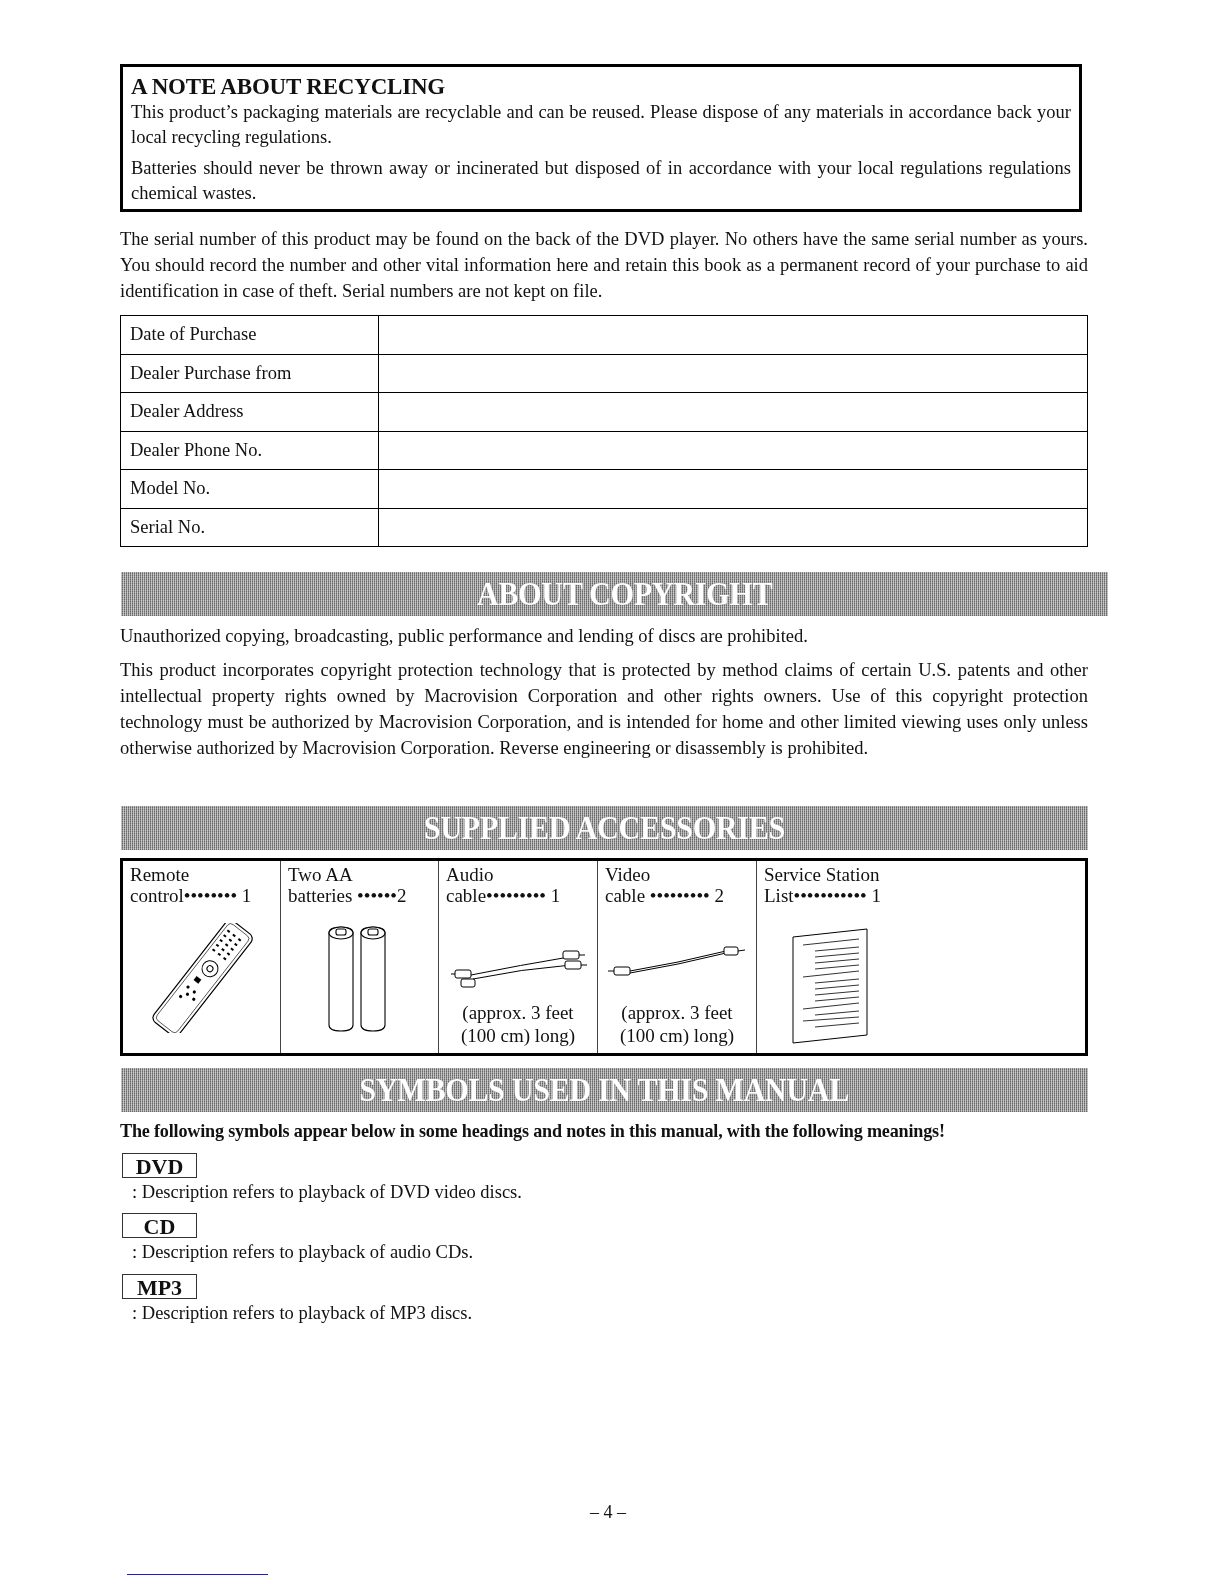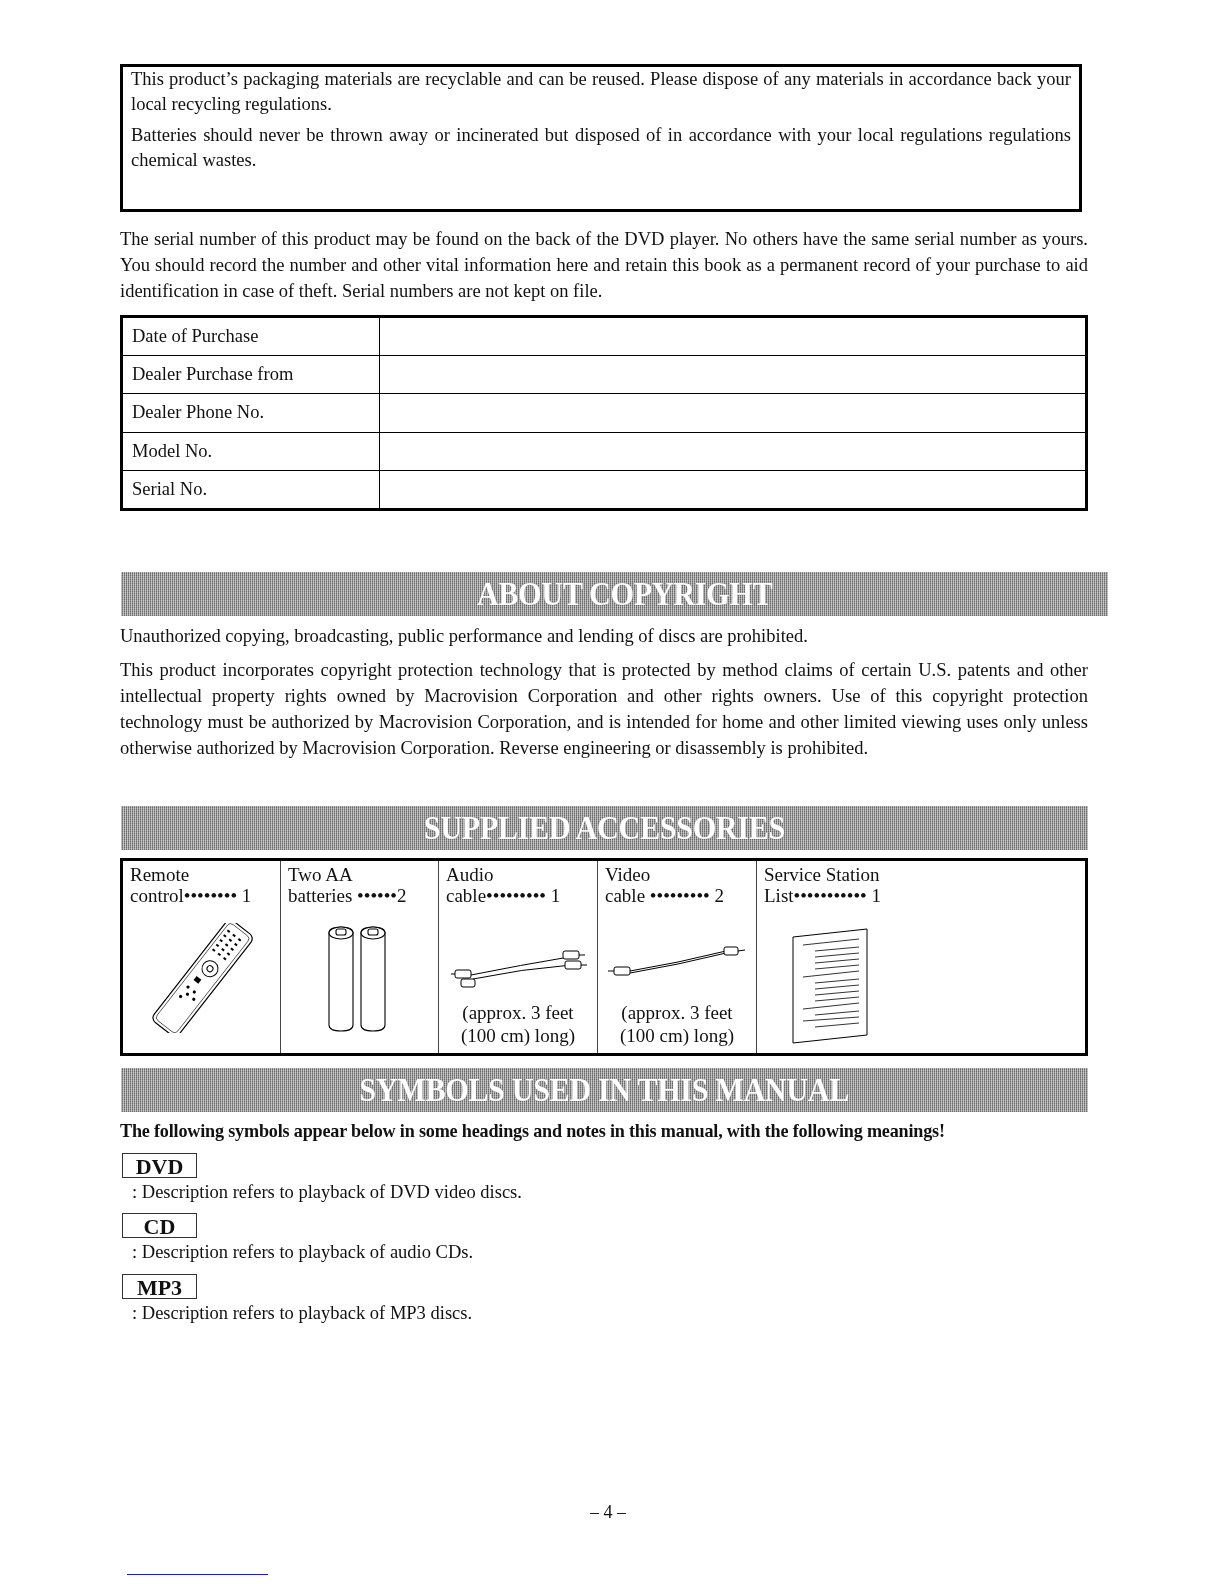--- a/index.html
+++ b/index.html
@@ -13,21 +13,21 @@
   .recycle-title { font-size: 23px; font-weight: bold; margin-top: 7px; line-height: 26px; letter-spacing: -0.2px; }
   .recycle-p { font-size: 18.5px; line-height: 25px; text-align: justify; margin: 0; }
   .recycle-p + .recycle-p { margin-top: 6px; }
 
   .para { font-size: 18.5px; line-height: 26px; text-align: justify; margin: 0; }
 
   
   .record { left: 120px; top: 315px; width: 968px; border-collapse: collapse; }
   .record td { border: 1px solid #000; height: 38.5px; font-size: 18.5px; padding: 0 9px;
                box-sizing: border-box; vertical-align: middle; }
-  .record { border: 3px solid #000000; padding-left: 45px; }
+  .record { border: 1px solid #000000; padding-left: 45px; }
   .record td.lbl { width: 258px; }
 
   
   .banner { left: 121px; width: 967px; height: 44px;
             background-color: #8a8a8a;
             background-image:
               repeating-linear-gradient(90deg, rgba(255,255,255,0.55) 0 1px, transparent 1px 2px),
               repeating-linear-gradient(0deg, rgba(0,0,0,0.25) 0 1px, transparent 1px 2px);
             display: flex; align-items: center; justify-content: center; }
   .banner span { color: #fff; font-size: 33px; font-weight: bold; letter-spacing: -0.5px;
@@ -52,34 +52,39 @@
                font-size: 22px; font-weight: bold; text-align: center; line-height: 25px; }
   .sym-desc { left: 132px; font-size: 18.5px; white-space: nowrap; }
 
   .page-num { left: 590px; top: 1502px; font-size: 18px; }
   .blue-rule { left: 127px; top: 1574px; width: 141px; height: 1px; background: #1a1ad6; }
 </style>
 </head>
 <body>
 
 <div class="abs recycle-box">
+  <div class="recycle-title">A NOTE ABOUT RECYCLING</div>
   <p class="recycle-p">This product’s packaging materials are recyclable and can be reused. Please dispose of any materials in accordance back your local recycling regulations.</p>
   <p class="recycle-p">Batteries should never be thrown away or incinerated but disposed of in accordance with your local regulations regulations chemical wastes.</p>
 </div>
 
 <p class="abs para" style="left:120px; top:226px; width:968px;">The serial number of this product may be found on the back of the DVD player. No others have the same serial number as yours. You should record the number and other vital information here and retain this book as a permanent record of your purchase to aid identification in case of theft. Serial numbers are not kept on file.</p>
 
 <table class="abs record">
   <tbody>
       <tr>
     <td class="lbl">Date of Purchase</td>
     <td></td>
   </tr>
   <tr>
     <td class="lbl">Dealer Purchase from</td>
+    <td></td>
+  </tr>
+  <tr>
+    <td class="lbl">Dealer Address</td>
     <td></td>
   </tr>
   <tr>
     <td class="lbl">Dealer Phone No.</td>
     <td></td>
   </tr>
   <tr>
     <td class="lbl">Model No.</td>
     <td></td>
   </tr>

